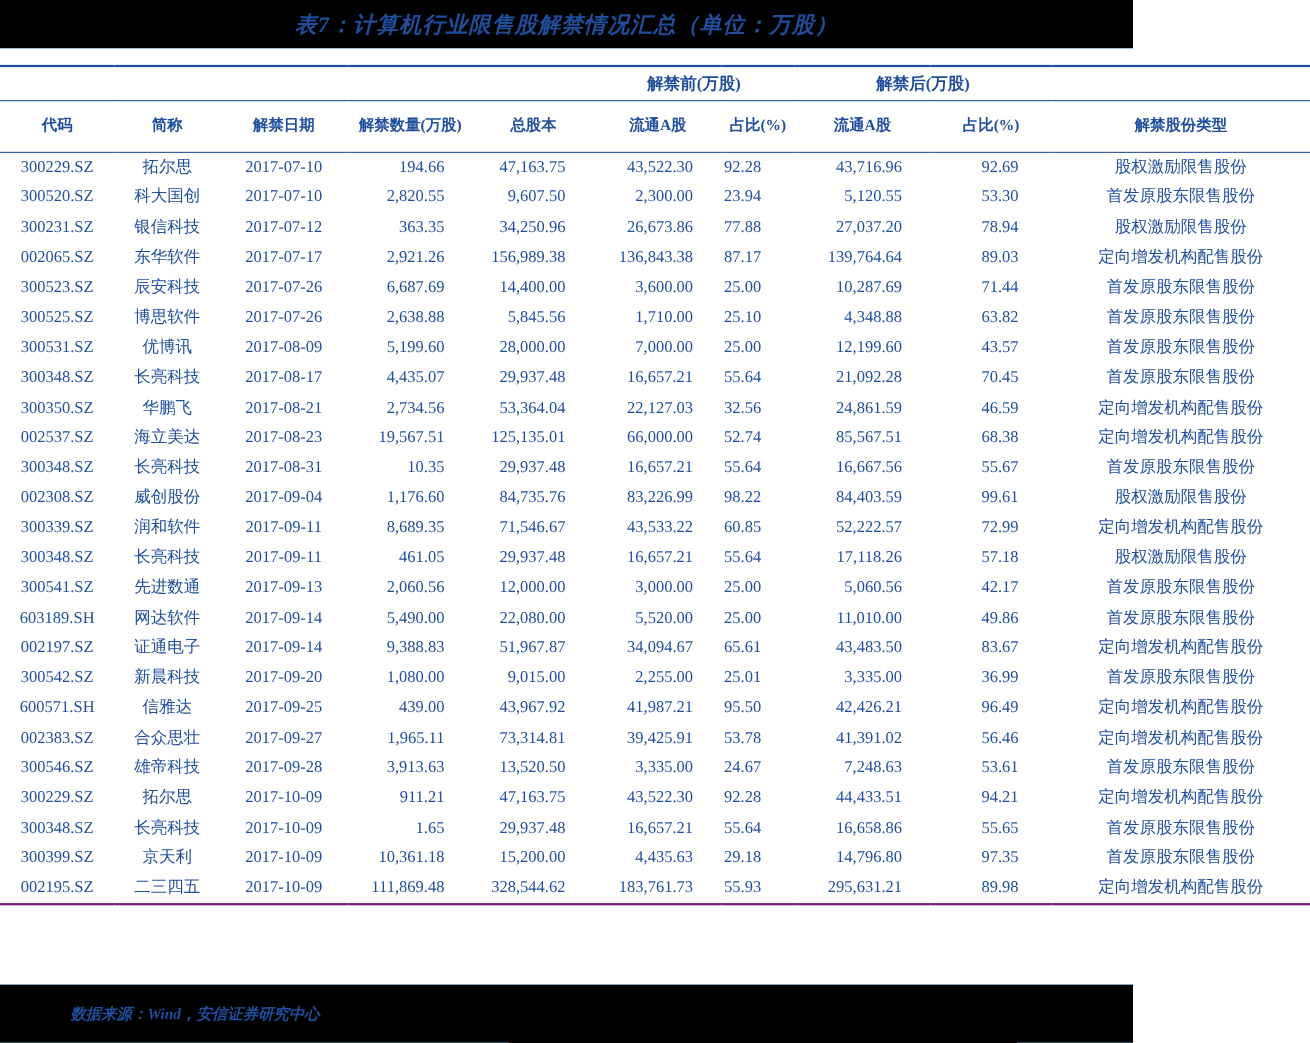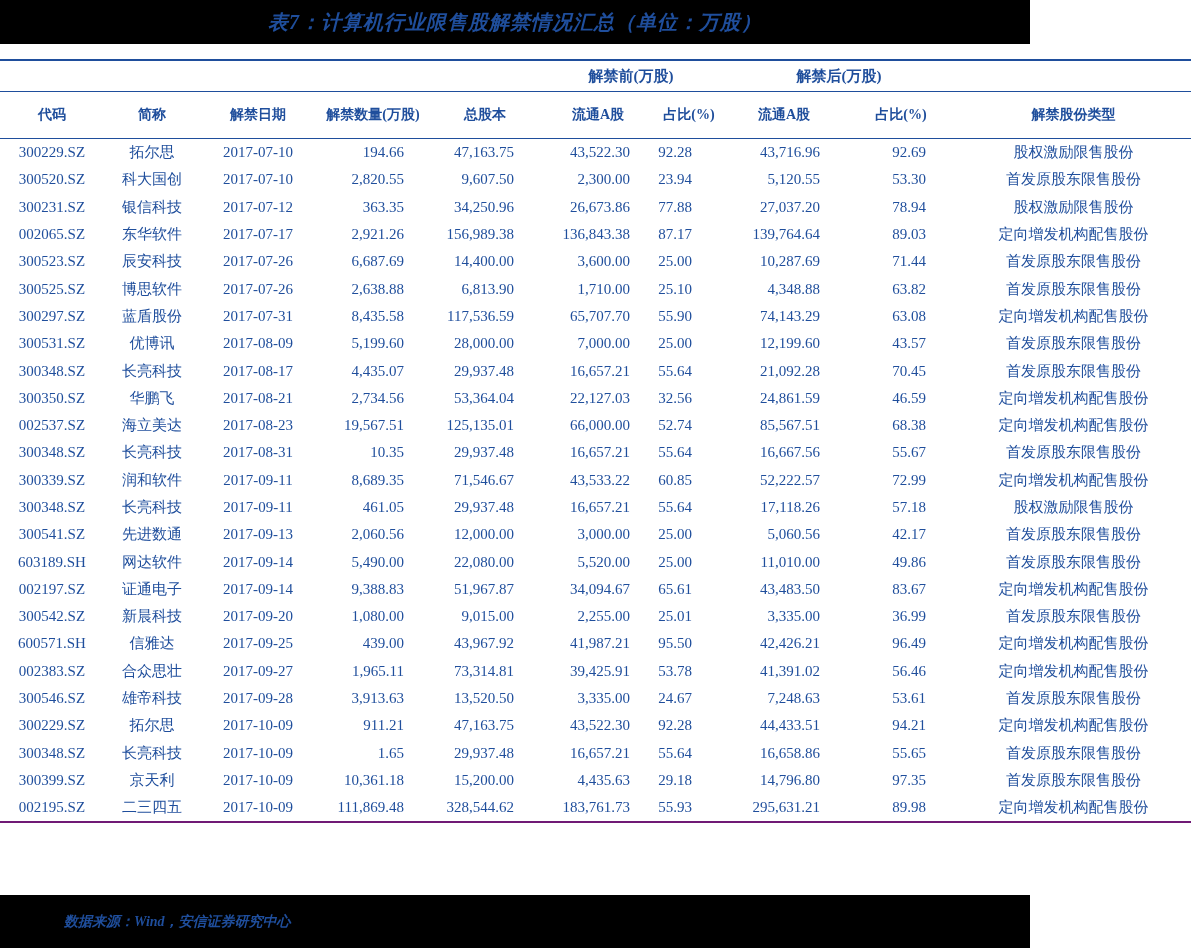--- a/index.html
+++ b/index.html
@@ -218,38 +218,26 @@
             <td class="c-pct">25.00</td>
             <td class="c-num">10,287.69</td>
             <td class="c-pct">71.44</td>
             <td class="c-type">首发原股东限售股份</td>
           </tr>
           <tr class="datarow">
             <td class="c-code">300525.SZ</td>
             <td class="c-name">博思软件</td>
             <td class="c-date">2017-07-26</td>
             <td class="c-num">2,638.88</td>
-            <td class="c-num">6,813.90</td>
+            <td class="c-num">5,845.56</td>
             <td class="c-num">1,710.00</td>
             <td class="c-pct">25.10</td>
             <td class="c-num">4,348.88</td>
             <td class="c-pct">63.82</td>
             <td class="c-type">首发原股东限售股份</td>
-          </tr>
-          <tr class="datarow">
-            <td class="c-code">300297.SZ</td>
-            <td class="c-name">蓝盾股份</td>
-            <td class="c-date">2017-07-31</td>
-            <td class="c-num">8,435.58</td>
-            <td class="c-num">117,536.59</td>
-            <td class="c-num">65,707.70</td>
-            <td class="c-pct">55.90</td>
-            <td class="c-num">74,143.29</td>
-            <td class="c-pct">63.08</td>
-            <td class="c-type">定向增发机构配售股份</td>
           </tr>
           <tr class="datarow">
             <td class="c-code">300531.SZ</td>
             <td class="c-name">优博讯</td>
             <td class="c-date">2017-08-09</td>
             <td class="c-num">5,199.60</td>
             <td class="c-num">28,000.00</td>
             <td class="c-num">7,000.00</td>
             <td class="c-pct">25.00</td>
             <td class="c-num">12,199.60</td>
@@ -296,20 +284,32 @@
             <td class="c-code">300348.SZ</td>
             <td class="c-name">长亮科技</td>
             <td class="c-date">2017-08-31</td>
             <td class="c-num">10.35</td>
             <td class="c-num">29,937.48</td>
             <td class="c-num">16,657.21</td>
             <td class="c-pct">55.64</td>
             <td class="c-num">16,667.56</td>
             <td class="c-pct">55.67</td>
             <td class="c-type">首发原股东限售股份</td>
+          </tr>
+          <tr class="datarow">
+            <td class="c-code">002308.SZ</td>
+            <td class="c-name">威创股份</td>
+            <td class="c-date">2017-09-04</td>
+            <td class="c-num">1,176.60</td>
+            <td class="c-num">84,735.76</td>
+            <td class="c-num">83,226.99</td>
+            <td class="c-pct">98.22</td>
+            <td class="c-num">84,403.59</td>
+            <td class="c-pct">99.61</td>
+            <td class="c-type">股权激励限售股份</td>
           </tr>
           <tr class="datarow">
             <td class="c-code">300339.SZ</td>
             <td class="c-name">润和软件</td>
             <td class="c-date">2017-09-11</td>
             <td class="c-num">8,689.35</td>
             <td class="c-num">71,546.67</td>
             <td class="c-num">43,533.22</td>
             <td class="c-pct">60.85</td>
             <td class="c-num">52,222.57</td>

